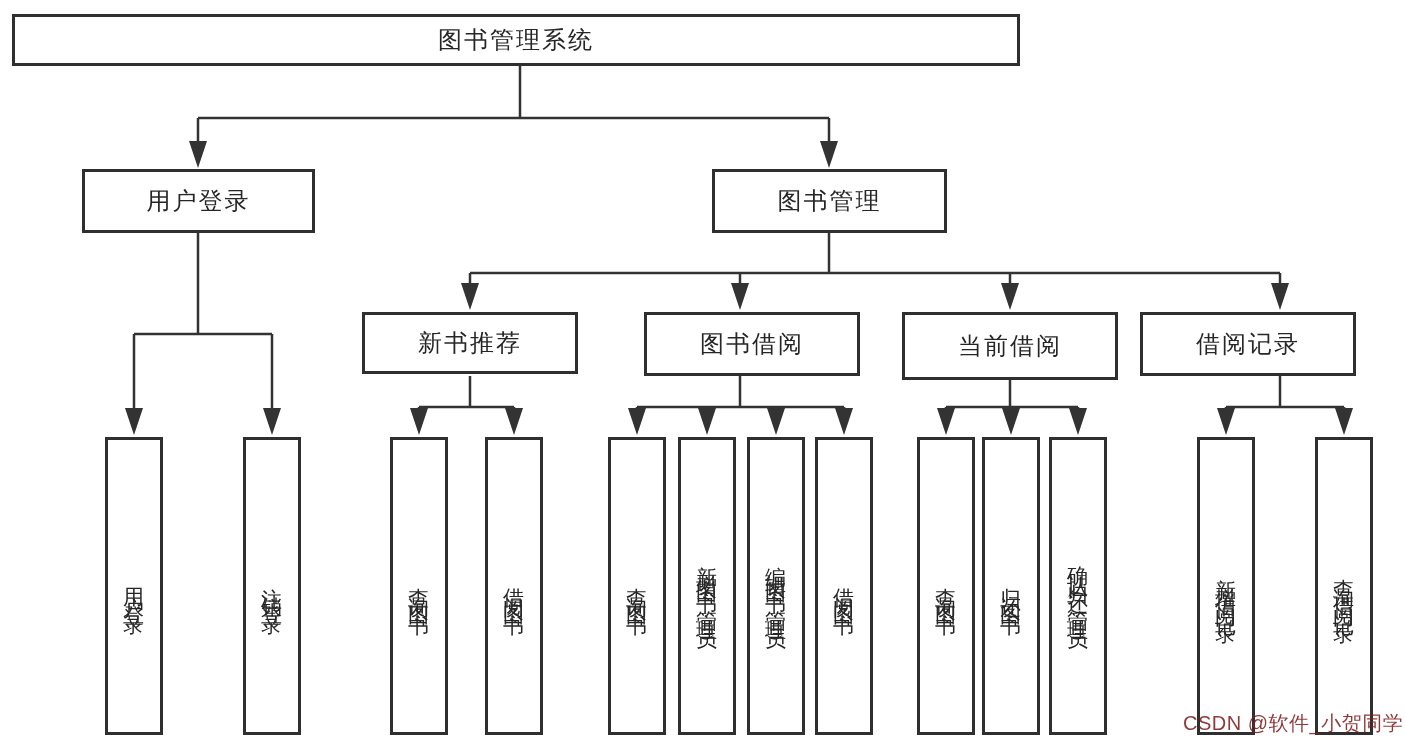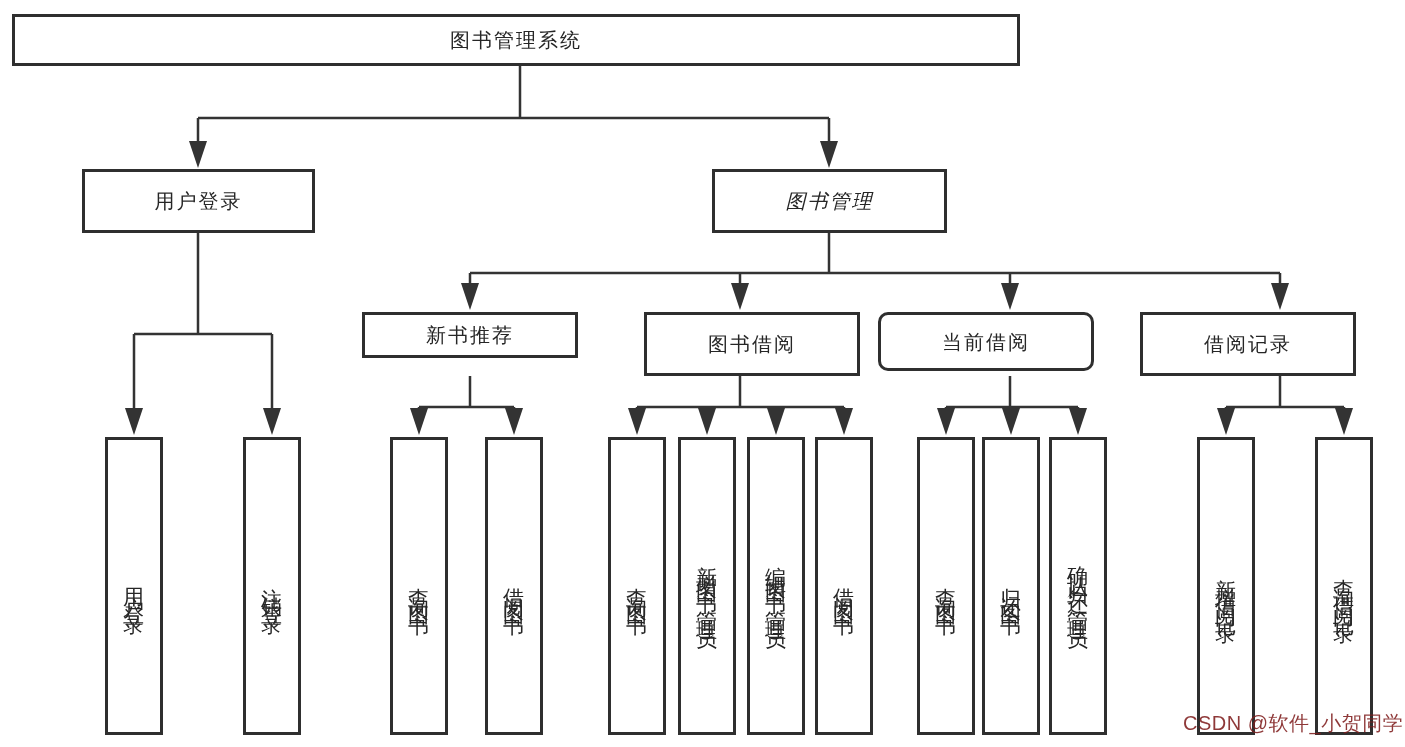--- a/index.html
+++ b/index.html
@@ -26,21 +26,21 @@
     box-sizing: border-box;
     background: #ffffff;
     border: 3px solid #2f2f2f;
     display: flex;
     align-items: center;
     justify-content: center;
     color: #262626;
     text-align: center;
   }
   .hbox {
-    font-size: 20px;
+    font-size: 24px;
     letter-spacing: 2px;
     line-height: 1;
   }
   .vbox {
     writing-mode: vertical-rl;
     text-orientation: mixed;
     font-size: 21px;
     letter-spacing: 9px;
     line-height: 1.1;
     padding-top: 6px;
@@ -91,25 +91,25 @@
       <polygon points="1011,435 1002,408 1020,408"></polygon>
       <polygon points="1078,435 1069,408 1087,408"></polygon>
       <polygon points="1226,435 1217,408 1235,408"></polygon>
       <polygon points="1344,435 1335,408 1353,408"></polygon>
     </g>
   </svg>
 
   <div class="box hbox" style="left:12px; top:14px; width:1008px; height:52px;">图书管理系统</div>
 
   <div class="box hbox" style="left:82px; top:169px; width:233px; height:64px;">用户登录</div>
-  <div class="box hbox" style="left:712px; top:169px; width:235px; height:64px;font-style:italic;">图书管理</div>
+  <div class="box hbox" style="left:712px; top:169px; width:235px; height:64px;">图书管理</div>
 
-  <div class="box hbox" style="left:362px; top:312px; width:216px; height:46px;">新书推荐</div>
+  <div class="box hbox" style="left:362px; top:312px; width:216px; height:62px;">新书推荐</div>
   <div class="box hbox" style="left:632px; top:312px; width:216px; height:64px;margin-left:12px;">图书借阅</div>
-  <div class="box hbox" style="left:878px; top:312px; width:216px; height:59px;border-radius:10px;">当前借阅</div>
+  <div class="box hbox" style="left:902px; top:312px; width:216px; height:68px;">当前借阅</div>
   <div class="box hbox" style="left:1140px; top:312px; width:216px; height:64px;">借阅记录</div>
 
   <div class="box vbox" style="left:105px; top:437px; width:58px; height:298px;">用户登录</div>
   <div class="box vbox" style="left:243px; top:437px; width:58px; height:298px;">注销登录</div>
 
   <div class="box vbox" style="left:390px; top:437px; width:58px; height:298px;">查询图书</div>
   <div class="box vbox" style="left:485px; top:437px; width:58px; height:298px;">借阅图书</div>
 
   <div class="box vbox" style="left:608px; top:437px; width:58px; height:298px;">查询图书</div>
   <div class="box vbox" style="left:678px; top:437px; width:58px; height:298px;">新增图书（管理员）</div>

